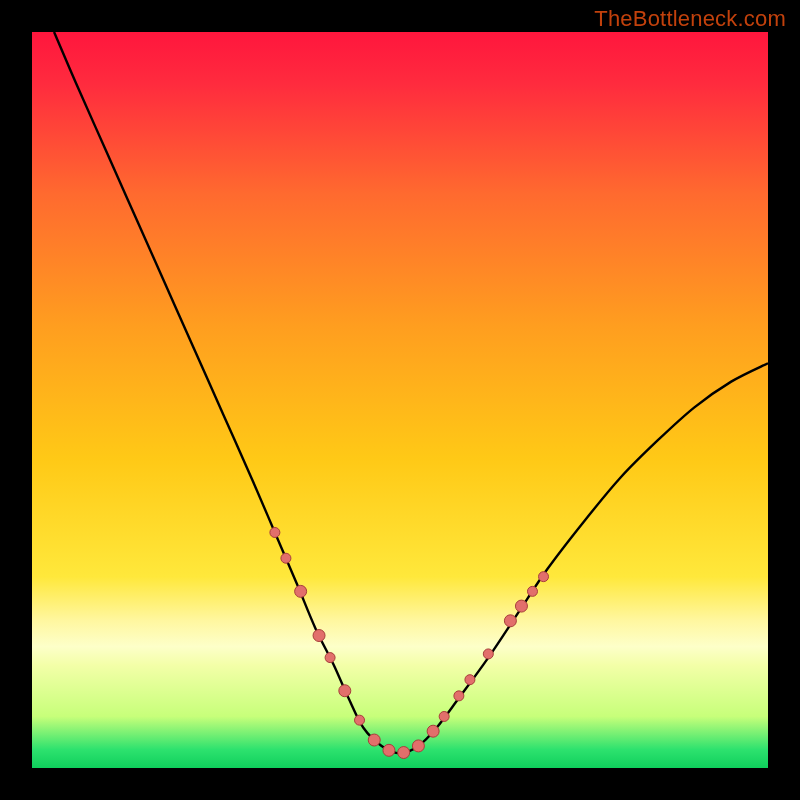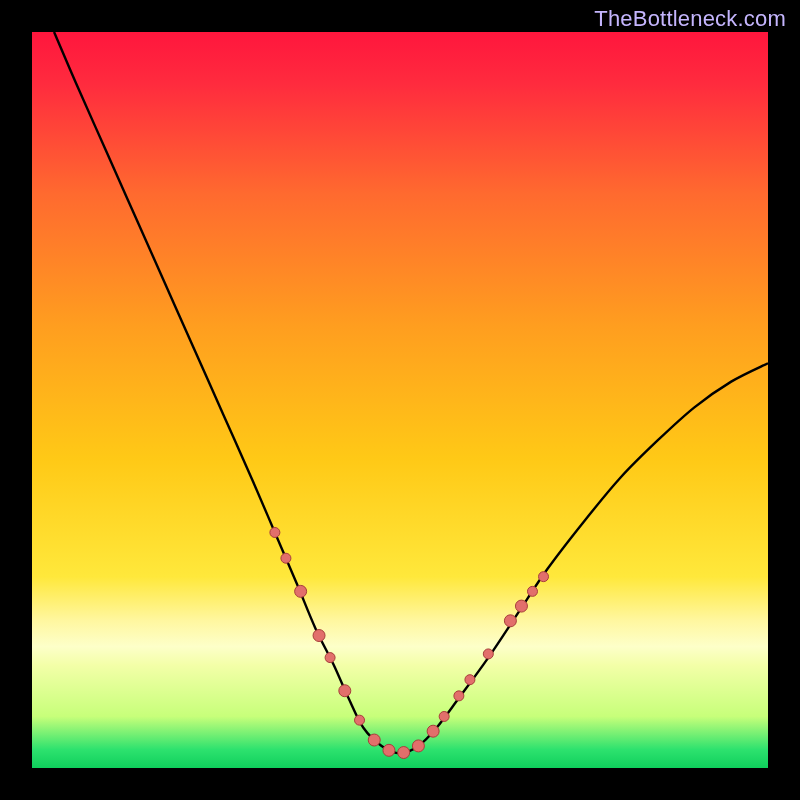--- a/index.html
+++ b/index.html
@@ -29,21 +29,21 @@
   }
   .plot svg {
     display: block;
     width: 736px;
     height: 736px;
   }
   .watermark {
     position: absolute;
     top: 6px;
     right: 14px;
-    color: #c4b5fd;
+    color: #c2410c;
     font-size: 22px;
     font-weight: 500;
     letter-spacing: 0.2px;
     user-select: none;
   }
 </style>
 </head>
 <body>
 
 <div class="frame">

